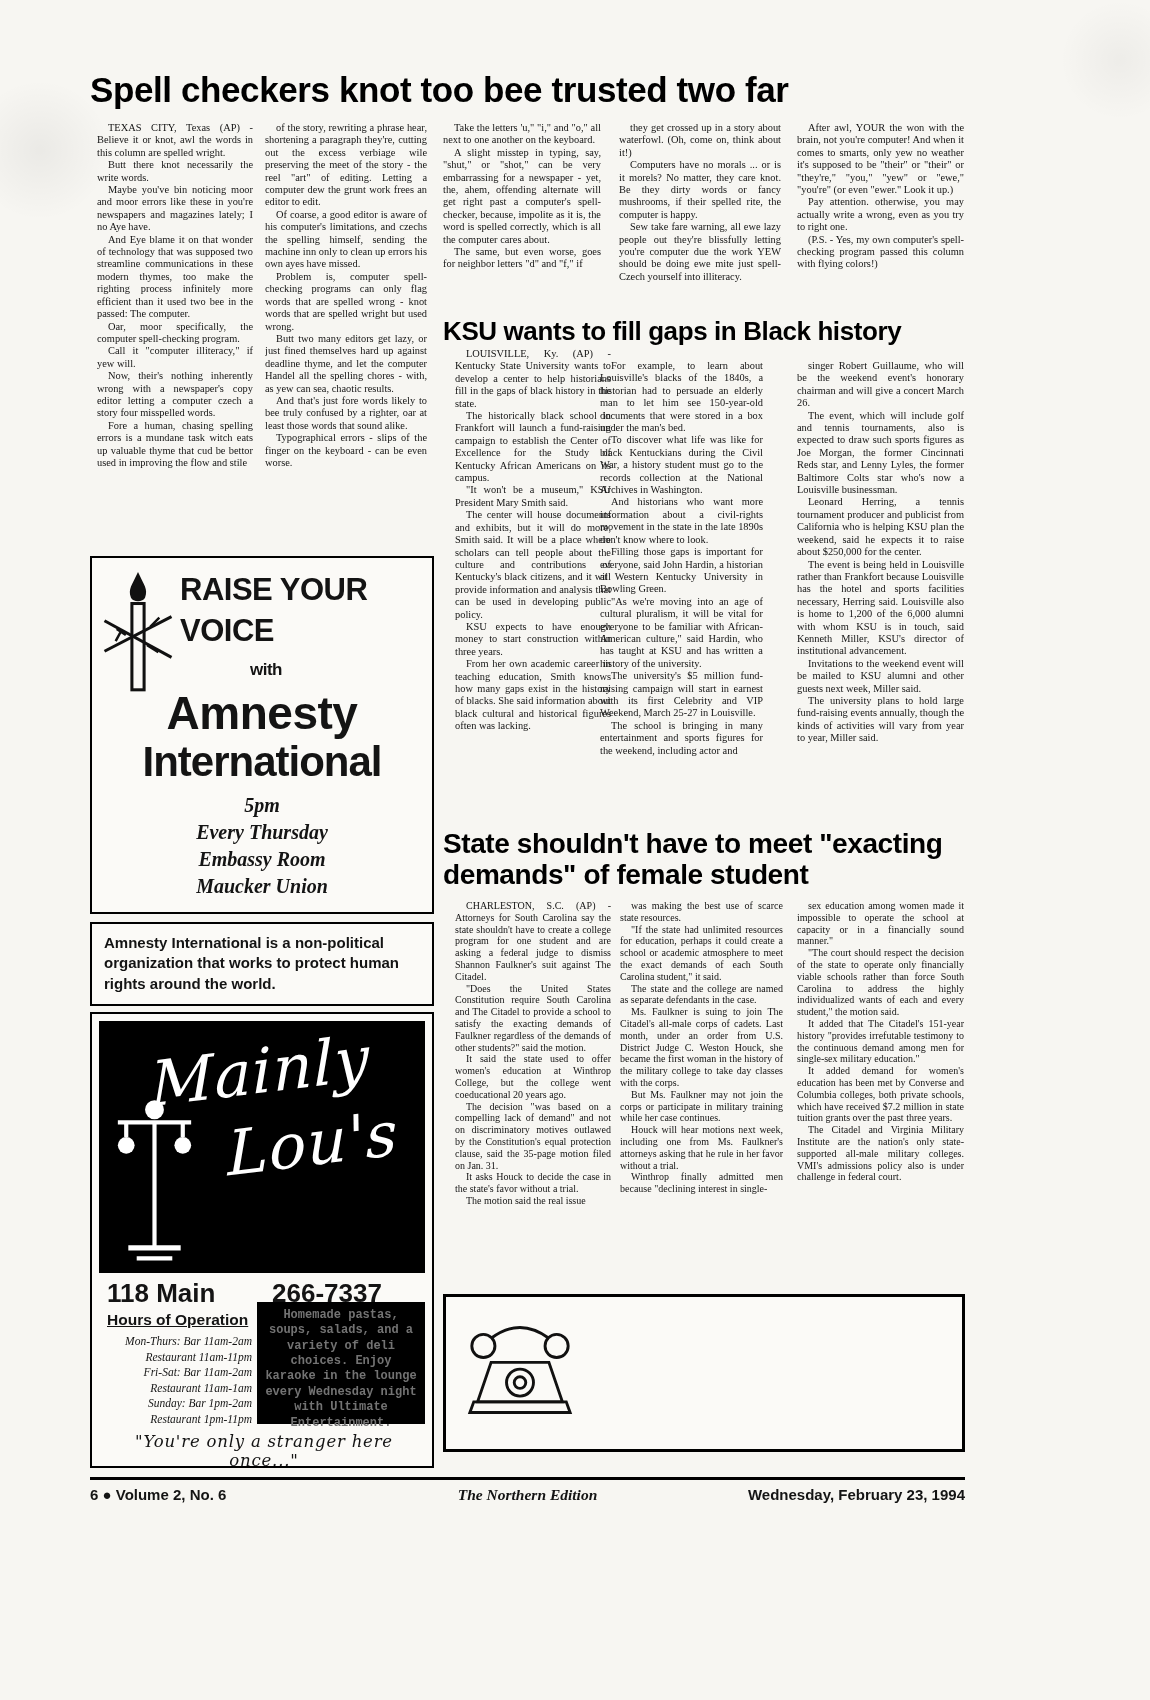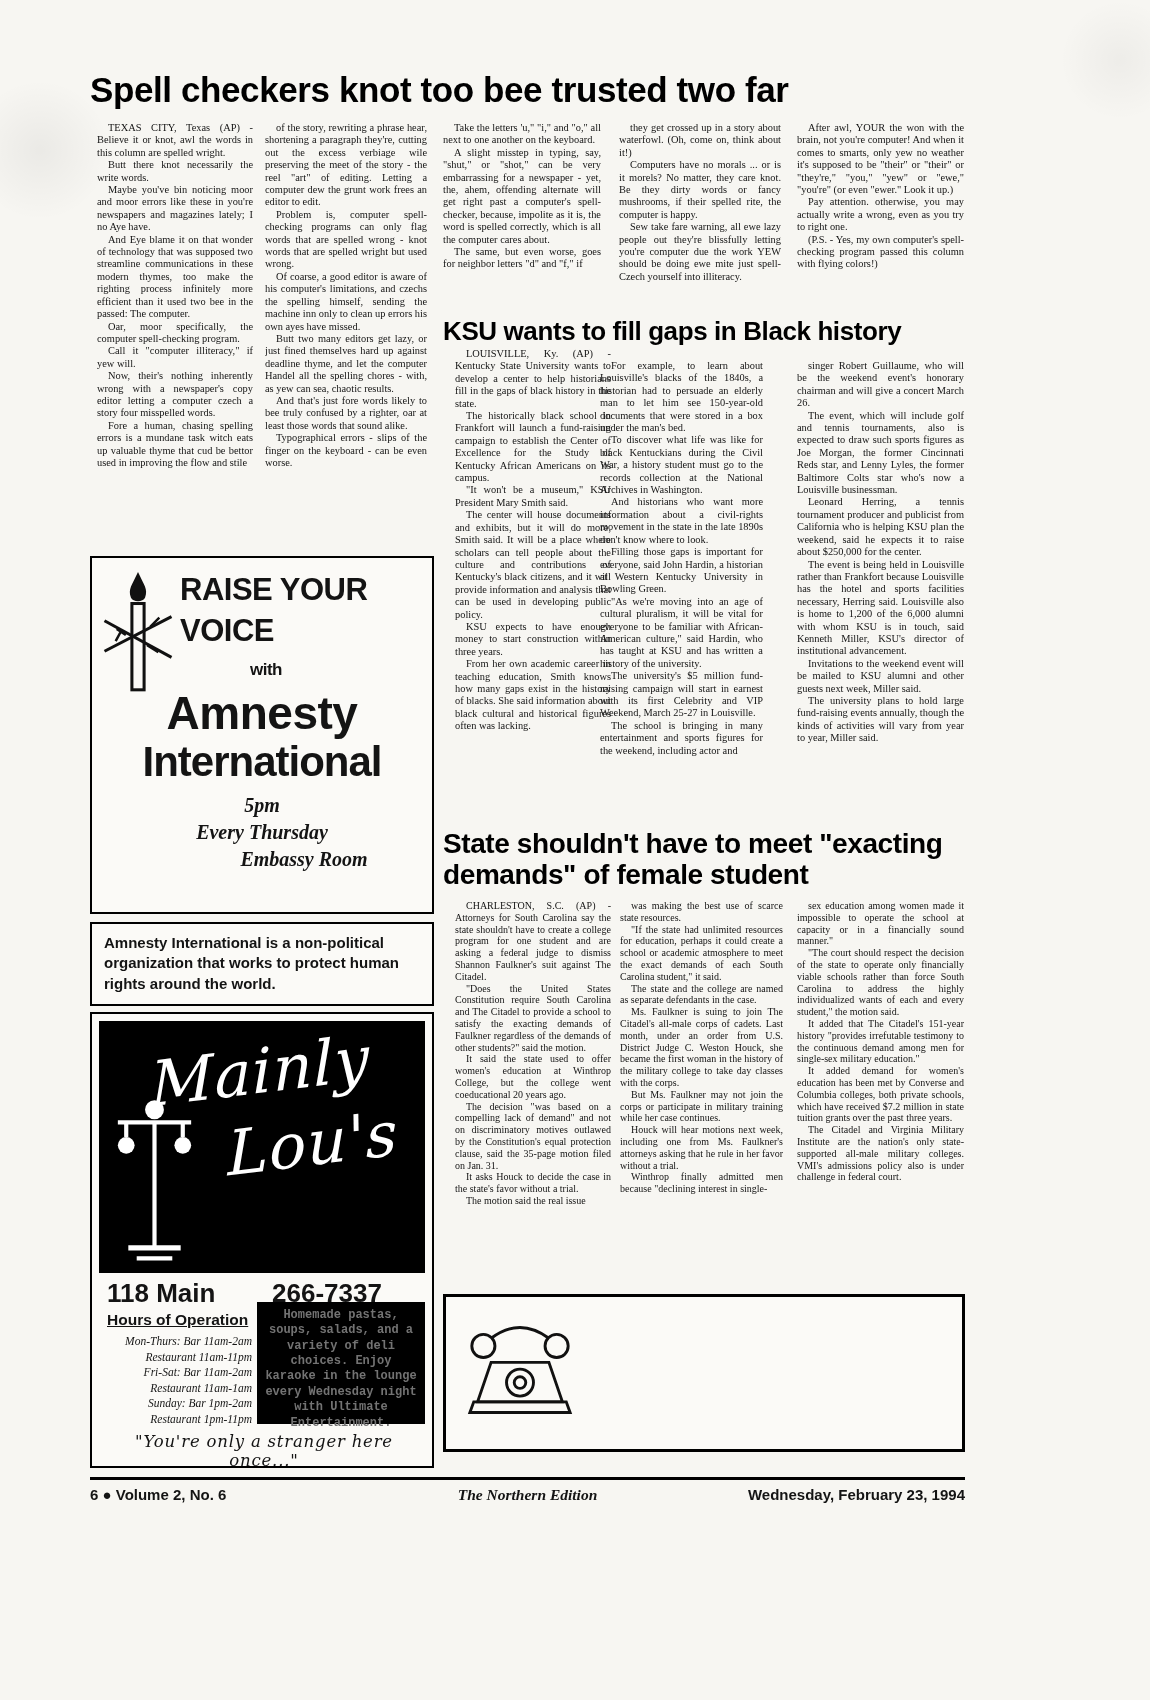--- a/index.html
+++ b/index.html
@@ -44,22 +44,22 @@
     <p>Butt there knot necessarily the write words.</p>
     <p>Maybe you've bin noticing moor and moor errors like these in you're newspapers and magazines lately; I no Aye have.</p>
     <p>And Eye blame it on that wonder of technology that was supposed two streamline communications in these modern thymes, too make the righting process infinitely more efficient than it used two bee in the passed: The computer.</p>
     <p>Oar, moor specifically, the computer spell-checking program.</p>
     <p>Call it "computer illiteracy," if yew will.</p>
     <p>Now, their's nothing inherently wrong with a newspaper's copy editor letting a computer czech a story four misspelled words.</p>
     <p>Fore a human, chasing spelling errors is a mundane task witch eats up valuable thyme that cud be bettor used in improving the flow and stile</p>
   </div>
 <div class="art" style="left:265px;top:122px;width:162px;max-height:428px;">
     <p>of the story, rewriting a phrase hear, shortening a paragraph they're, cutting out the excess verbiage wile preserving the meet of the story - the reel "art" of editing. Letting a computer dew the grunt work frees an editor to edit.</p>
+    <p>Of coarse, a good editor is aware of his computer's limitations, and czechs the spelling himself, sending the machine inn only to clean up errors his own ayes have missed.</p>
     <p>Problem is, computer spell-checking programs can only flag words that are spelled wrong - knot words that are spelled wright but used wrong.</p>
-    <p>Of coarse, a good editor is aware of his computer's limitations, and czechs the spelling himself, sending the machine inn only to clean up errors his own ayes have missed.</p>
     <p>Butt two many editors get lazy, or just fined themselves hard up against deadline thyme, and let the computer Handel all the spelling chores - with, as yew can sea, chaotic results.</p>
     <p>And that's just fore words likely to bee truly confused by a righter, oar at least those words that sound alike.</p>
     <p>Typographical errors - slips of the finger on the keyboard - can be even worse.</p>
   </div>
 <div class="art" style="left:443px;top:122px;width:158px;max-height:196px;">
     <p>Take the letters 'u," "i," and "o," all next to one another on the keyboard.</p>
     <p>A slight misstep in typing, say, "shut," or "shot," can be very embarrassing for a newspaper - yet, the, ahem, offending alternate will get right past a computer's spell-checker, because, impolite as it is, the word is spelled correctly, which is all the computer cares about.</p>
     <p>The same, but even worse, goes for neighbor letters "d" and "f," if</p>
   </div>
 <div class="art" style="left:619px;top:122px;width:162px;max-height:196px;">
@@ -111,21 +111,22 @@
       <path d="M13 70 l6 -11 M23 64 l-9 -6 M47 56 l9 -9 M44 74 l11 7" stroke="#111" stroke-width="2.4"></path>
     </svg>
   </span>
   <div class="amn-big" style="left:88px;top:14px;font-size:31px;">RAISE YOUR</div>
   <div class="amn-big" style="left:88px;top:55px;font-size:31px;">VOICE</div>
   <div class="amn-big" style="left:158px;top:102px;font-size:17px;">with</div>
   <div class="amn-big" style="left:0;top:180px;width:100%;text-align:center;font-size:42px;letter-spacing:-1px;">International</div>
   <div class="amn-big" style="left:0;top:128px;width:100%;text-align:center;font-size:46px;">Amnesty</div>
   <div class="amn-meet" style="top:236px;">5pm</div>
   <div class="amn-meet" style="top:263px;">Every Thursday</div>
-  <div class="amn-meet" style="top:290px;margin-left:42px;">Embassy Room</div>
+  <div class="amn-meet" style="top:290px;">Embassy Room</div>
+  <div class="amn-meet" style="top:317px;">Maucker Union</div>
 </div>
 
 <div class="box sans" style="left:90px;top:922px;width:344px;height:84px;padding:9px 12px;font-weight:bold;font-size:15px;line-height:1.35;">Amnesty International is a non-political organization that works to protect human rights around the world.</div>
 
 <div class="box" style="left:90px;top:1012px;width:344px;height:456px;border-width:2.5px;">
   <div class="ml-black" style="left:7px;top:7px;width:326px;height:252px;">
     <span class="abs" style="left:8px;top:72px;">
       <svg viewBox="0 0 90 170" width="95" height="178" aria-hidden="true">
         <g stroke="#fff" stroke-width="4" fill="none">
           <line x1="45" y1="28" x2="45" y2="148"></line>

